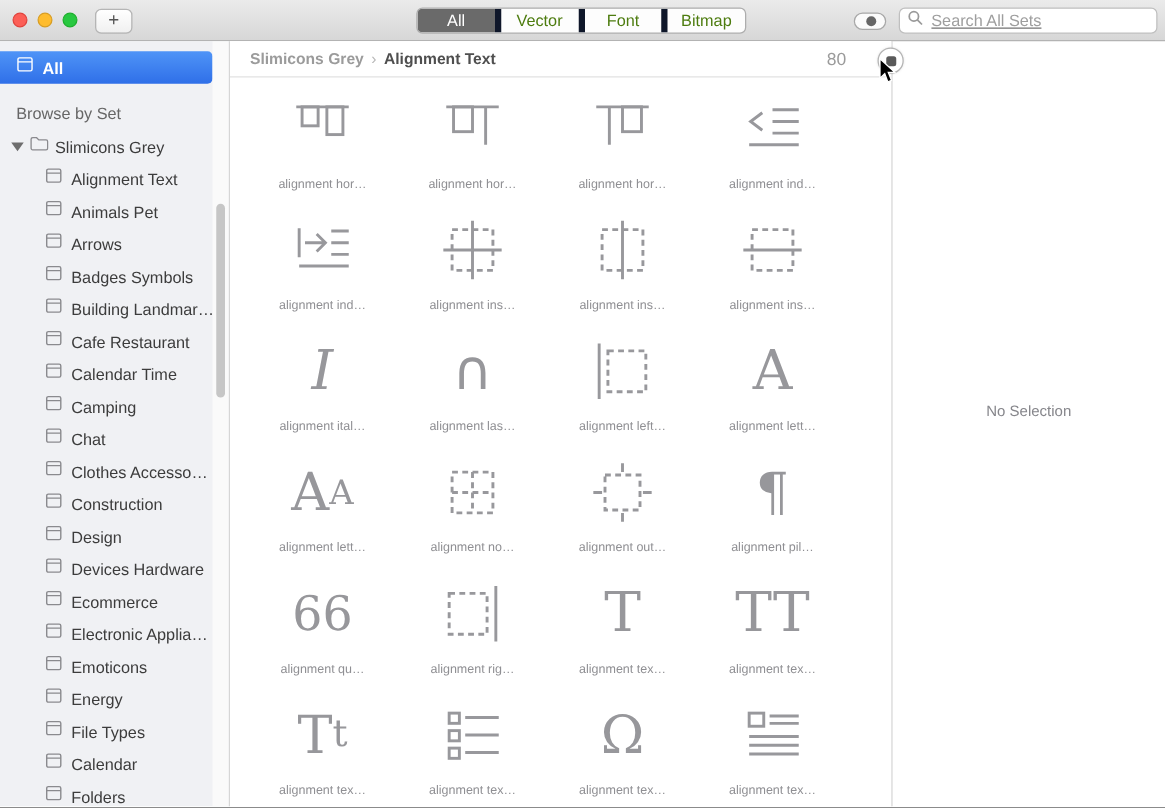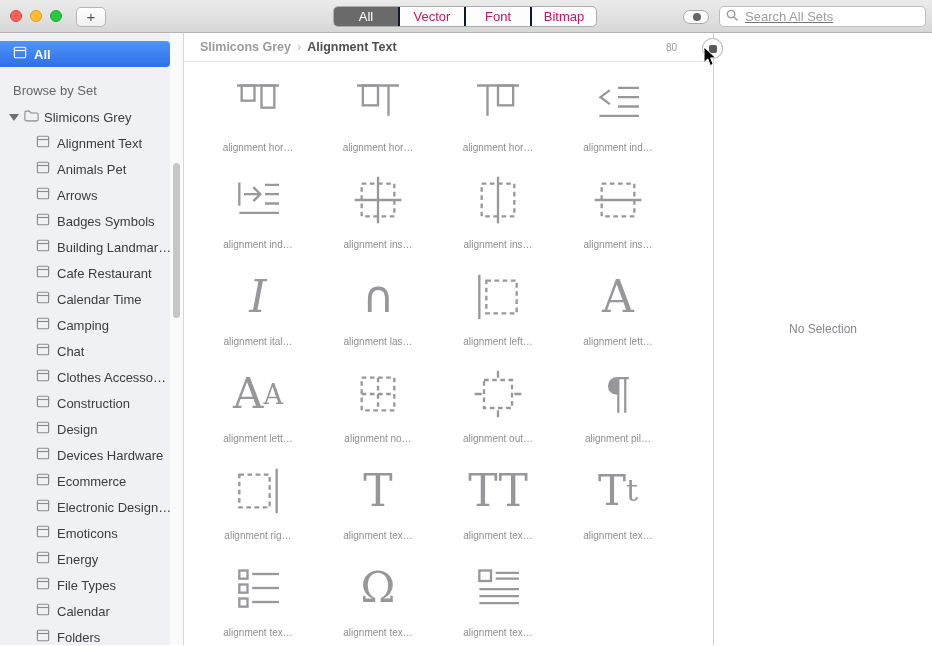--- a/index.html
+++ b/index.html
@@ -22,21 +22,21 @@
   .add-btn{
     position:absolute;left:76px;top:7px;width:30px;height:20px;
     border:1px solid #b5b5b5;border-radius:5px;
     background:linear-gradient(#ffffff,#f0f0f0);
     font-size:15px;line-height:16px;color:#555;text-align:center;padding:0;cursor:default;
   }
   .seg-control{
     position:absolute;left:333px;top:6px;width:264px;height:21px;
     display:flex;border:1px solid #adadad;border-radius:5px;overflow:hidden;background:#fdfdfd;
   }
-  .seg{flex:1;font-size:13px;line-height:19px;text-align:center;color:#be185d;border-left:2px solid #0f172a;}
+  .seg{flex:1;font-size:13px;line-height:19px;text-align:center;color:#4d7c0f;border-left:5px solid #0f172a;}
   .seg:first-child{border-left:none;}
   .seg.active{background:#6a6a6a;color:#fff;}
   .toggle{
     position:absolute;left:683px;top:10px;width:26px;height:14px;
     border:1px solid #a8a8a8;border-radius:7px;background:#fbfbfb;
   }
   .knob{position:absolute;left:9px;top:2px;width:8px;height:8px;border-radius:50%;background:#666;}
   .search{
     position:absolute;left:719px;top:6px;width:207px;height:21px;
     border:1px solid #bfbfbf;border-radius:5px;background:#fff;
@@ -63,21 +63,21 @@
   .cat-row{height:26px;display:flex;align-items:center;gap:7px;padding-left:36px;white-space:nowrap;}
   .cat-row .lbl{font-size:13px;color:#3c3c3c;}
   .scroll-track{position:absolute;right:0;top:0;width:13px;height:100%;background:#fafafa;}
   .scroll-thumb{position:absolute;right:3px;top:130px;width:7px;height:155px;border-radius:3.5px;background:#c6c6c6;}
   
   .content{position:relative;flex:1;background:#fff;}
   .crumb-bar{position:relative;height:29px;display:flex;align-items:center;padding-left:16px;border-bottom:1px solid #e2e2e2;background:#fff;}
   .crumb-set{font-size:12.5px;font-weight:bold;color:#9b9b9b;}
   .crumb-sep{font-size:12.5px;color:#b8b8b8;margin:0 6px;}
   .crumb-cat{font-size:12.5px;font-weight:bold;color:#4f4f4f;}
-  .count{margin-left:auto;margin-right:36px;font-size:10px;color:#9b9b9b;}
+  .count{margin-left:auto;margin-right:36px;font-size:14px;color:#9b9b9b;}
   .size-btn{
     position:absolute;right:-10px;top:5px;width:21px;height:21px;border-radius:50%;
     border:1px solid #b4b4b4;background:#fff;z-index:8;
     display:flex;align-items:center;justify-content:center;
     box-shadow:0 0 2px rgba(0,0,0,.12);
   }
   .size-knob{width:8px;height:8px;border-radius:2px;background:#5a5a5a;}
   .cursor{position:absolute;left:519px;top:13px;z-index:10;pointer-events:none;}
   .grid{
     display:grid;grid-template-columns:repeat(4,120px);grid-auto-rows:97px;
@@ -243,21 +243,21 @@
                 <rect x="1.5" y="1.5" width="13" height="12" rx="1.5"></rect>
                 <path d="M1.5 5.2H14.5"></path>
               </svg></span>
             <span class="lbl">Ecommerce</span>
           </div>
           <div class="cat-row">
             <span><svg width="14" height="13" viewBox="0 0 16 15" fill="none" stroke="#8a8a8e" stroke-width="1.3">
                 <rect x="1.5" y="1.5" width="13" height="12" rx="1.5"></rect>
                 <path d="M1.5 5.2H14.5"></path>
               </svg></span>
-            <span class="lbl">Electronic Design…</span>
+            <span class="lbl">Electronic Applia…</span>
           </div>
           <div class="cat-row">
             <span><svg width="14" height="13" viewBox="0 0 16 15" fill="none" stroke="#8a8a8e" stroke-width="1.3">
                 <rect x="1.5" y="1.5" width="13" height="12" rx="1.5"></rect>
                 <path d="M1.5 5.2H14.5"></path>
               </svg></span>
             <span class="lbl">Emoticons</span>
           </div>
           <div class="cat-row">
             <span><svg width="14" height="13" viewBox="0 0 16 15" fill="none" stroke="#8a8a8e" stroke-width="1.3">
@@ -432,20 +432,26 @@
             <div class="icon-label">alignment out…</div>
           </div>
           <div class="cell">
             <div class="glyph">
               <span class="tglyph " style="font-size:42px">¶</span>
             </div>
             <div class="icon-label">alignment pil…</div>
           </div>
           <div class="cell">
             <div class="glyph">
+              <span class="tglyph " style="font-size:38px">66</span>
+            </div>
+            <div class="icon-label">alignment qu…</div>
+          </div>
+          <div class="cell">
+            <div class="glyph">
               <svg viewBox="0 0 48 48" width="56" height="56" fill="none" stroke="#98989c" stroke-width="2">
                 <rect x="8" y="10" width="26" height="28" stroke-dasharray="4 3"></rect>
                 <path d="M40 5V43"></path>
               </svg>
             </div>
             <div class="icon-label">alignment rig…</div>
           </div>
           <div class="cell">
             <div class="glyph">
               <span class="tglyph " style="font-size:44px">T</span>

